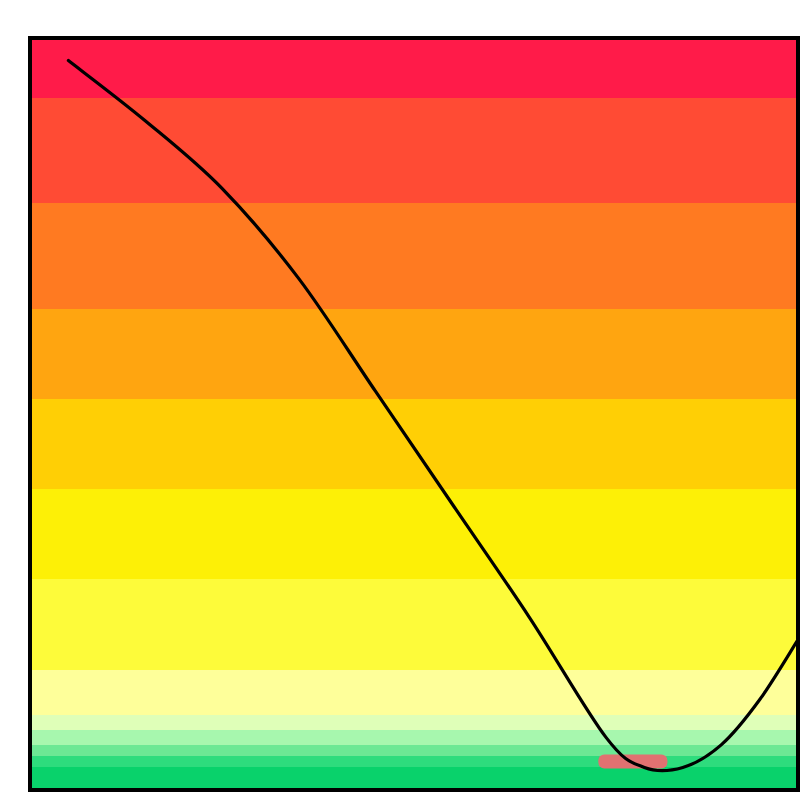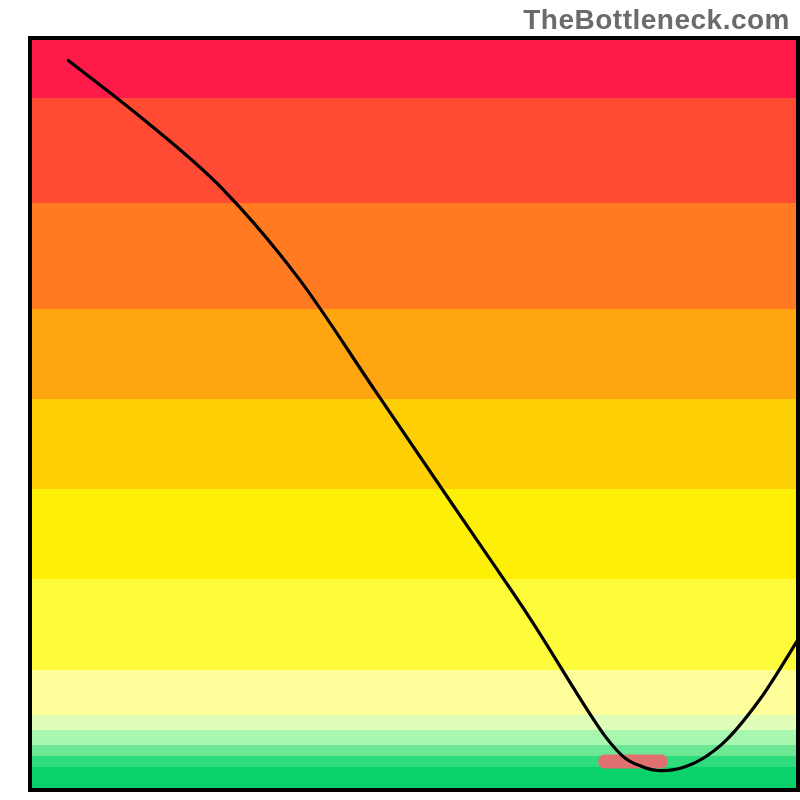--- a/index.html
+++ b/index.html
@@ -31,21 +31,20 @@
     left: 0;
     top: 0;
     width: 800px;
     height: 800px;
   }
 </style>
 </head>
 <body>
 
 <div class="stage">
-  <div class="watermark">TheBottleneck.com</div>
 
   <svg class="plot" viewBox="0 0 800 800" preserveAspectRatio="none">
     <defs>
       <linearGradient id="bg-grad" x1="0" y1="0" x2="0" y2="1">
           <stop offset="0.00%" stop-color="#ff1b49"></stop>
           <stop offset="8.00%" stop-color="#ff1b49"></stop>
           <stop offset="8.00%" stop-color="#ff4b34"></stop>
           <stop offset="22.00%" stop-color="#ff4b34"></stop>
           <stop offset="22.00%" stop-color="#ff7a21"></stop>
           <stop offset="36.00%" stop-color="#ff7a21"></stop>

